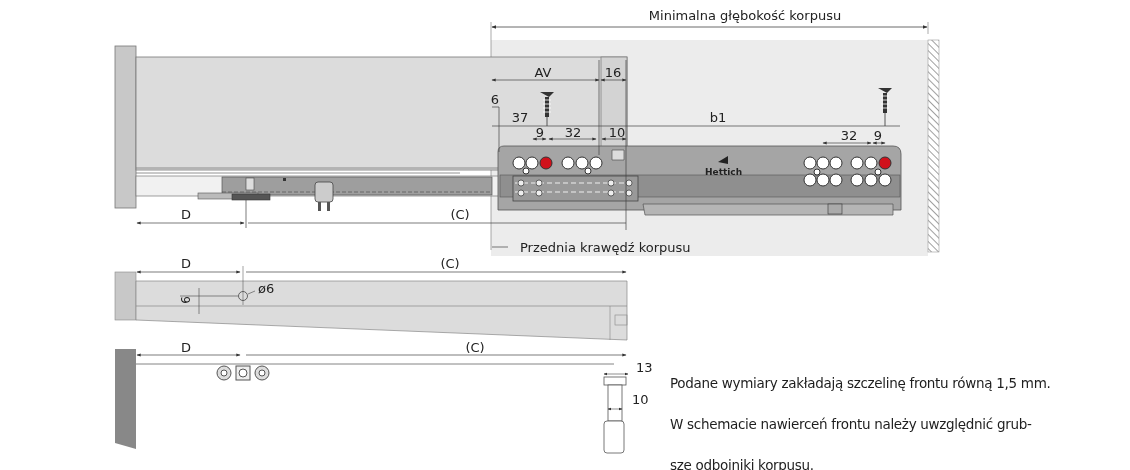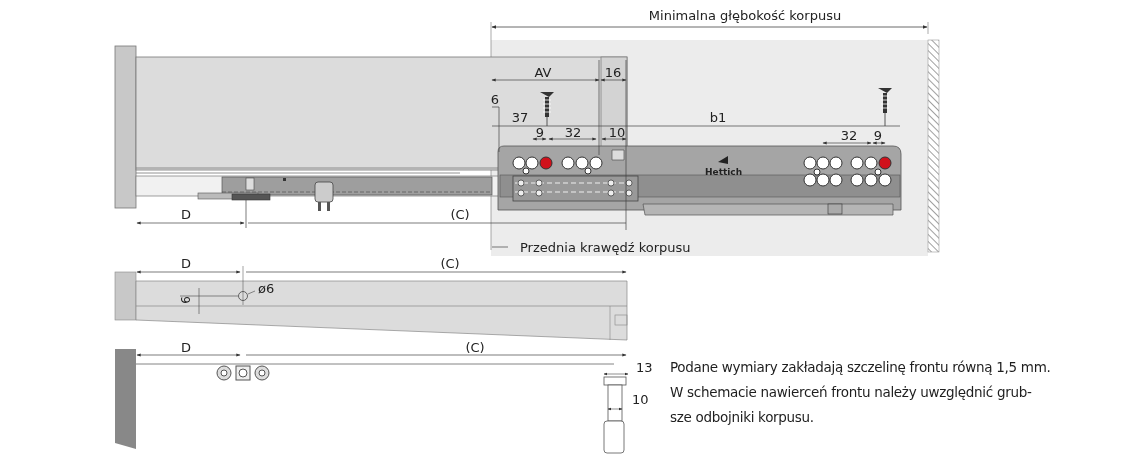--- a/index.html
+++ b/index.html
@@ -1,20 +1,20 @@
 <!DOCTYPE html>
 <html><head>
 <meta charset="utf-8">
 <style>
   html, body { margin:0; padding:0; background:#ffffff; }
   body { width:1130px; height:470px; position:relative; overflow:hidden; font-family:"DejaVu Sans Condensed","DejaVu Sans", sans-serif; }
   svg { position:absolute; left:0; top:0; }
   .lbl { font-family:"DejaVu Sans", sans-serif; fill:#222; }
   .note { position:absolute; left:670px; top:355px; width:440px; font-family:"DejaVu Sans", sans-serif; font-size:13.5px; line-height:25px; color:#1e1e1e; letter-spacing:-0.3px; }
-  .note div { white-space:nowrap; }
+  .note div { white-space:nowrap;margin-top:16px; }
 </style>
 </head>
 <body>
 
 <svg width="1130" height="470" viewBox="0 0 1130 470" xmlns="http://www.w3.org/2000/svg">
   <defs>
     <pattern id="hatch" width="5" height="5" patternUnits="userSpaceOnUse" patternTransform="rotate(-45)">
       <rect width="5" height="5" fill="#ffffff"></rect>
       <line x1="0" y1="0" x2="0" y2="5" stroke="#888" stroke-width="1.6"></line>
     </pattern>

